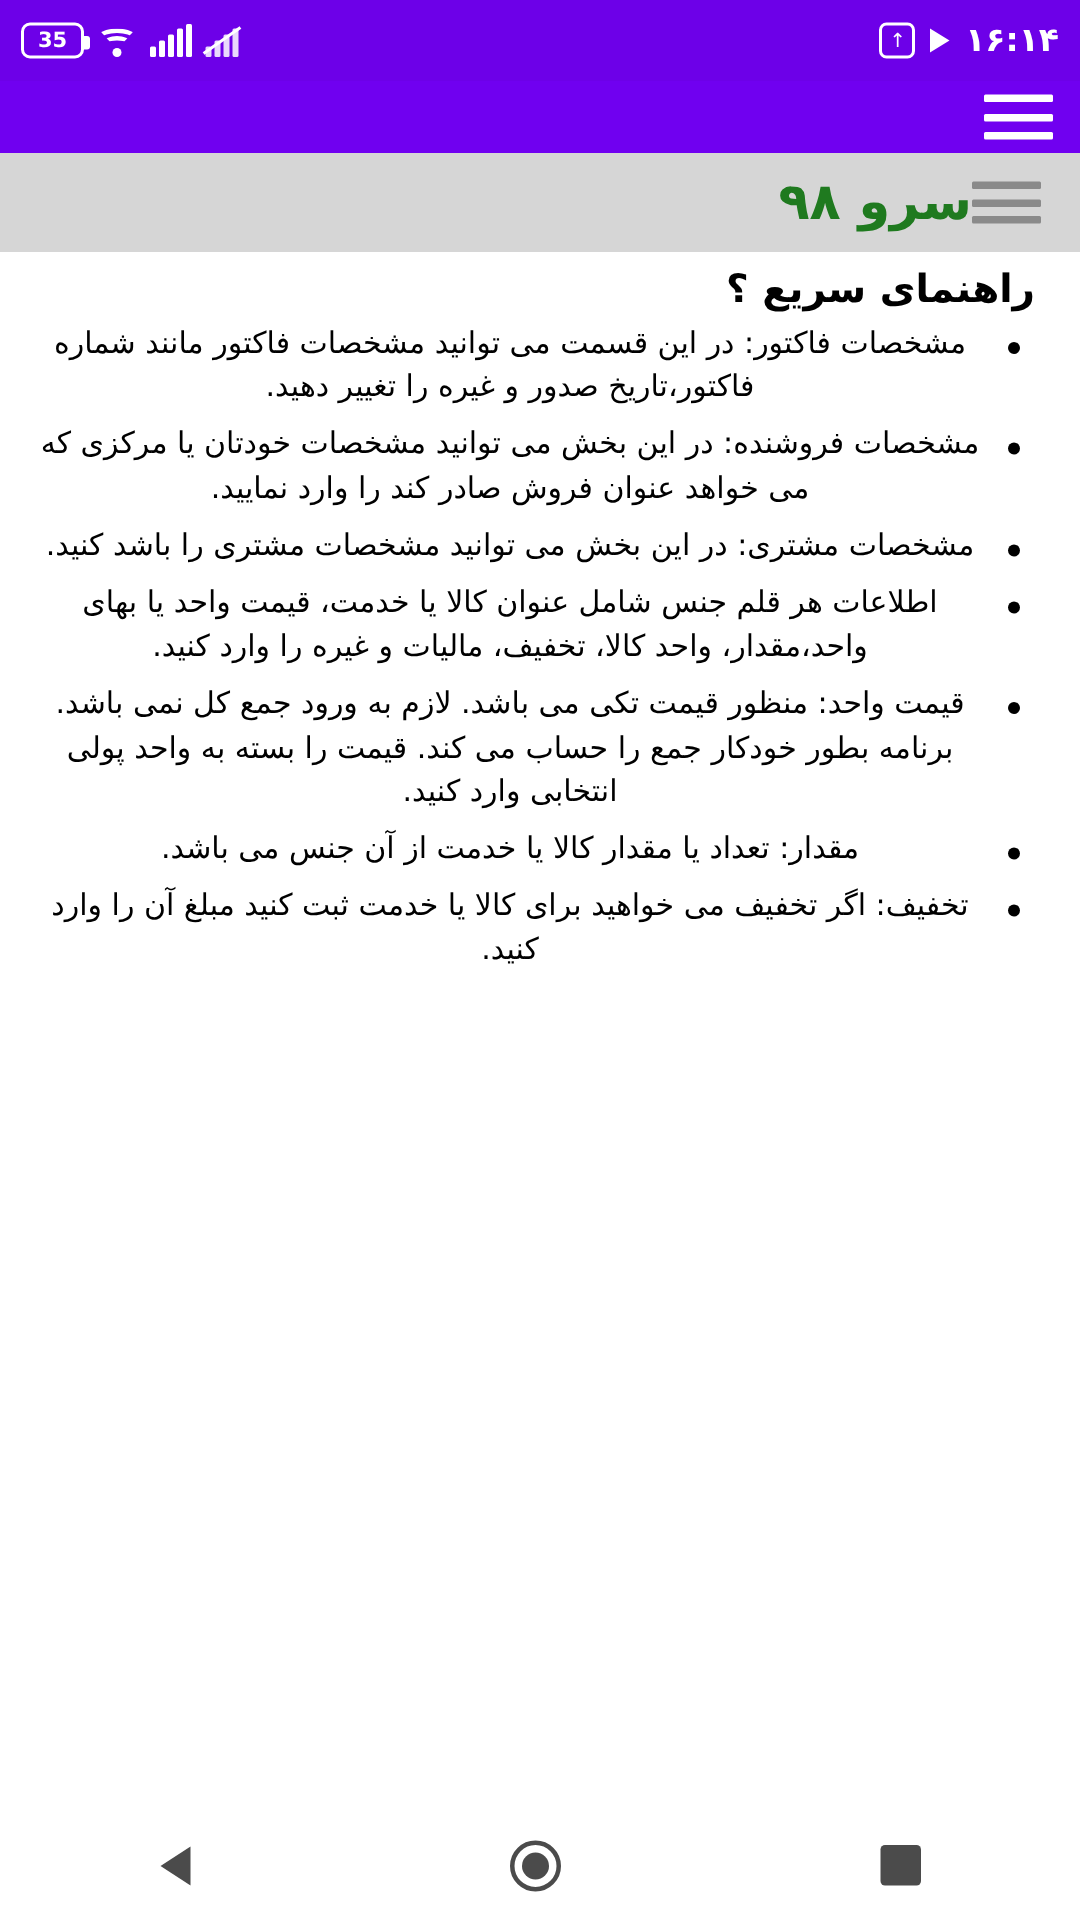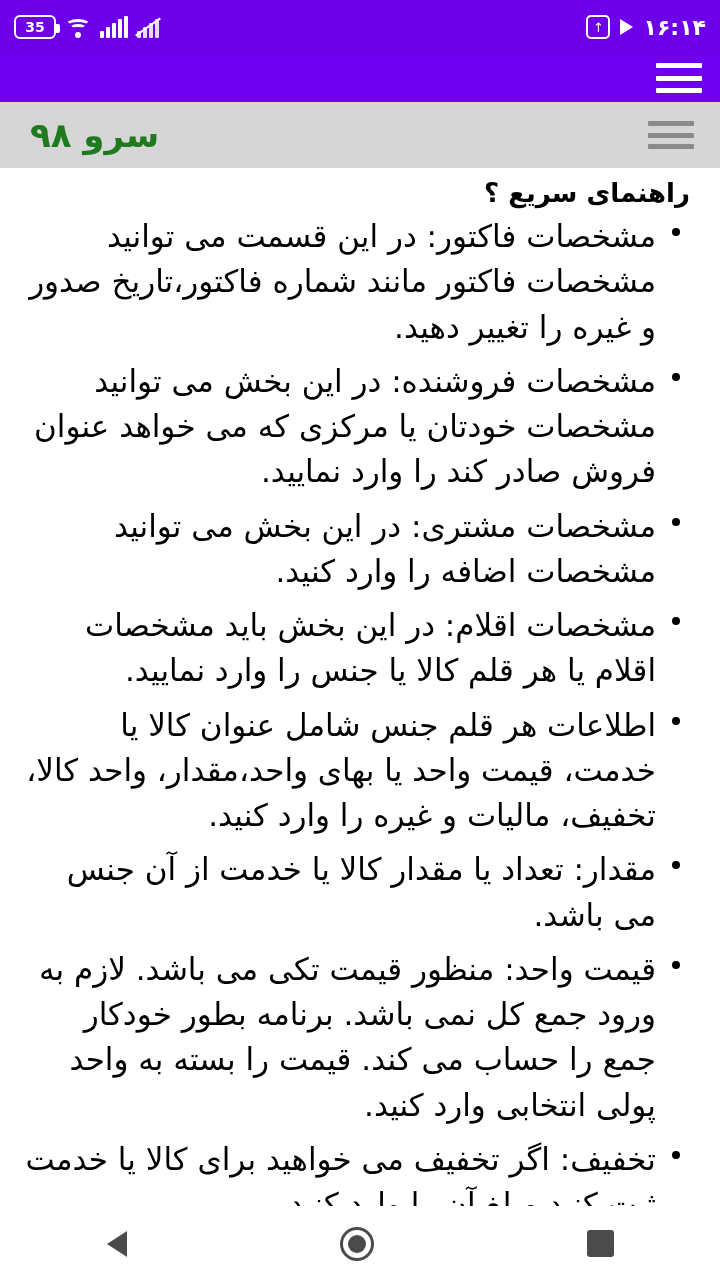--- a/index.html
+++ b/index.html
@@ -127,21 +127,20 @@
   }
   .hamburger-white { width: 46px; height: 30px; display: flex; flex-direction: column; justify-content: space-between; }
   .hamburger-white span { display: block; height: 5px; background: #ffffff; border-radius: 1px; }
 
   
   .app-header {
     height: 66px;
     background: #d6d6d6;
     display: flex;
     align-items: center;
-    justify-content: space-between;
     padding: 0 26px 0 30px;
     flex: 0 0 auto;
   }
   .brand {
     font-size: 34px;
     font-weight: bold;
     color: #1f7a1f;
     font-family: "DejaVu Sans", sans-serif;
     letter-spacing: 0px;
     direction: rtl;
@@ -165,24 +164,24 @@
     margin: 4px 12px 6px 0;
     direction: rtl;
   }
   ul.guide-list {
     list-style: none;
     margin: 0;
     padding: 0 8px 0 0;
   }
   ul.guide-list li {
     position: relative;
-    font-size: 31px;
+    font-size: 20px;
     line-height: 1.46;
     color: #000000;
-    text-align: right;
+    text-align: center;
     padding: 0 38px 9px 6px;
     direction: rtl;
   }
   ul.guide-list li::before {
     content: "";
     position: absolute;
     right: 14px;
     top: 14px;
     width: 8px;
     height: 8px;
@@ -276,25 +275,24 @@
         <span></span>
     </div>
     <div class="brand">سرو ۹۸</div>
   </div>
 
   <div class="content">
     <div class="guide-title">راهنمای سریع  ؟</div>
     <ul class="guide-list">
       <li>مشخصات فاکتور: در این قسمت می توانید مشخصات فاکتور مانند شماره فاکتور،تاریخ صدور و غیره را تغییر دهید.</li>
       <li>مشخصات فروشنده: در این بخش می توانید مشخصات خودتان یا مرکزی که می خواهد عنوان فروش صادر کند را وارد نمایید.</li>
-      <li>مشخصات مشتری: در این بخش می توانید مشخصات اضافه را وارد کنید.</li>
-      <li>مشخصات اقلام: در این بخش باید مشخصات اقلام یا هر قلم کالا یا جنس را وارد نمایید.</li>
+      <li>مشخصات مشتری: در این بخش می توانید مشخصات مشتری را باشد کنید.</li>
       <li>اطلاعات هر قلم جنس شامل عنوان کالا یا خدمت، قیمت واحد یا بهای واحد،مقدار، واحد کالا، تخفیف، مالیات و غیره را وارد کنید.</li>
+      <li>قیمت واحد: منظور قیمت تکی می باشد. لازم به ورود جمع کل نمی باشد. برنامه بطور خودکار جمع را حساب می کند. قیمت را بسته به واحد پولی انتخابی وارد کنید.</li>
       <li>مقدار: تعداد یا مقدار کالا یا خدمت از آن جنس می باشد.</li>
-      <li>قیمت واحد: منظور قیمت تکی می باشد. لازم به ورود جمع کل نمی باشد. برنامه بطور خودکار جمع را حساب می کند. قیمت را بسته به واحد پولی انتخابی وارد کنید.</li>
       <li>تخفیف: اگر تخفیف می خواهید برای کالا یا خدمت ثبت کنید مبلغ آن را وارد کنید.</li>
     </ul>
   </div>
 
   <div class="nav-bar">
     <div class="nav-back"></div>
     <div class="nav-home"></div>
     <div class="nav-recent"></div>
   </div>
 

